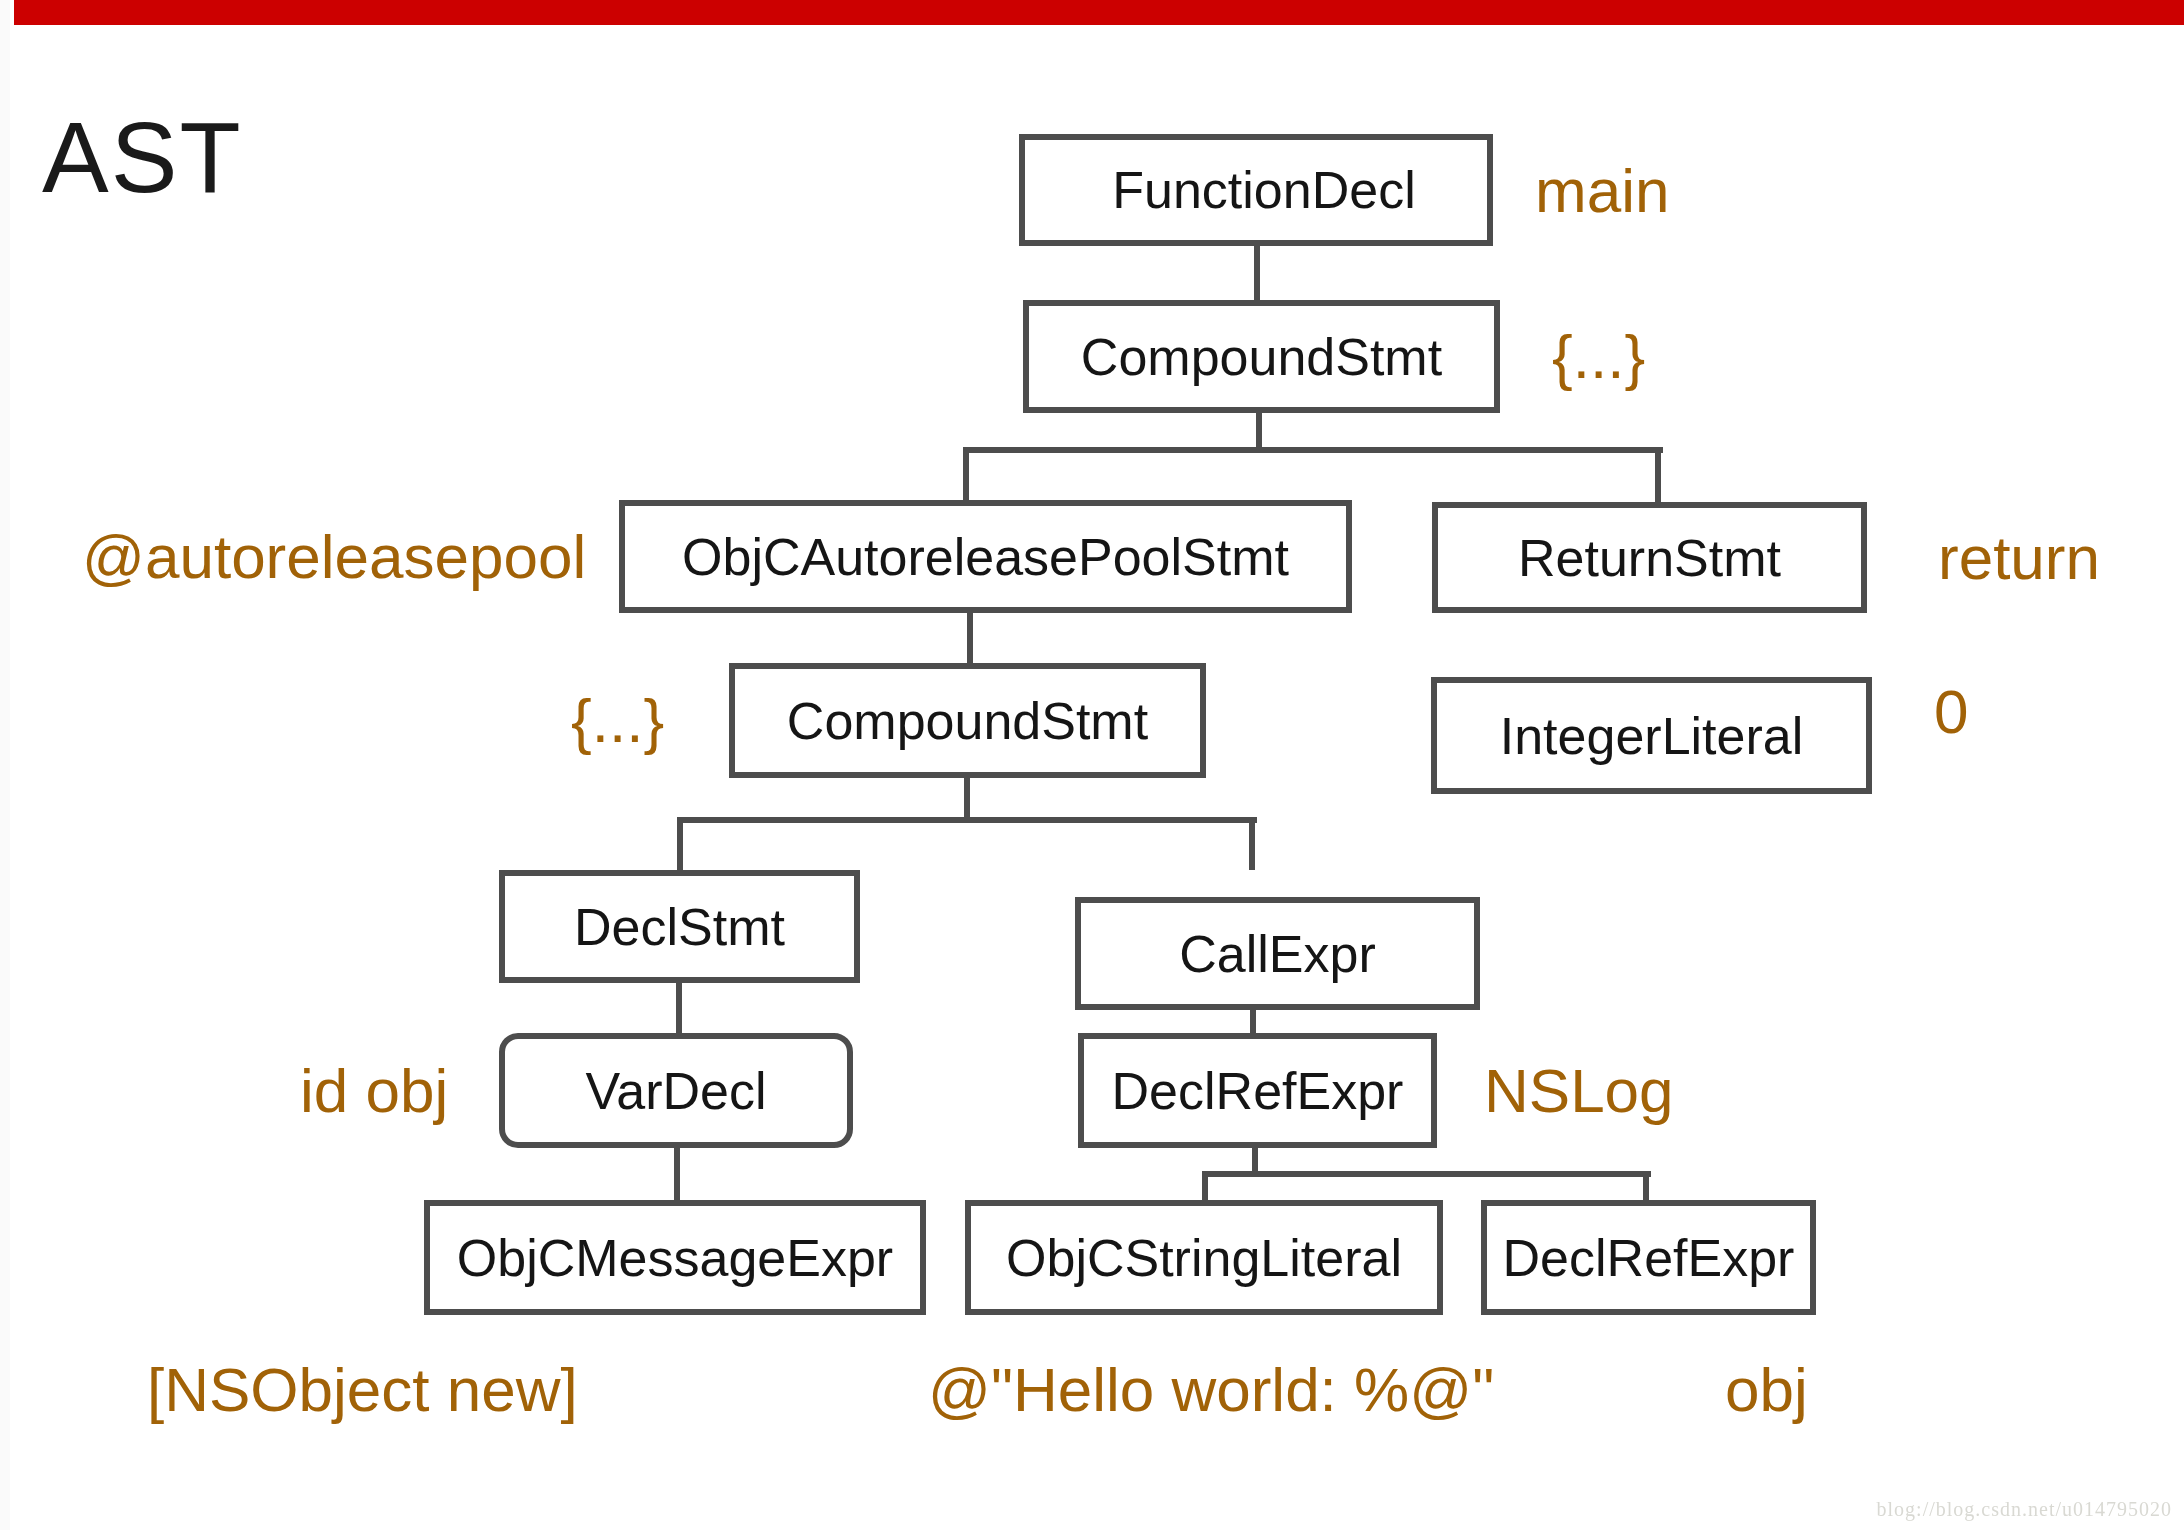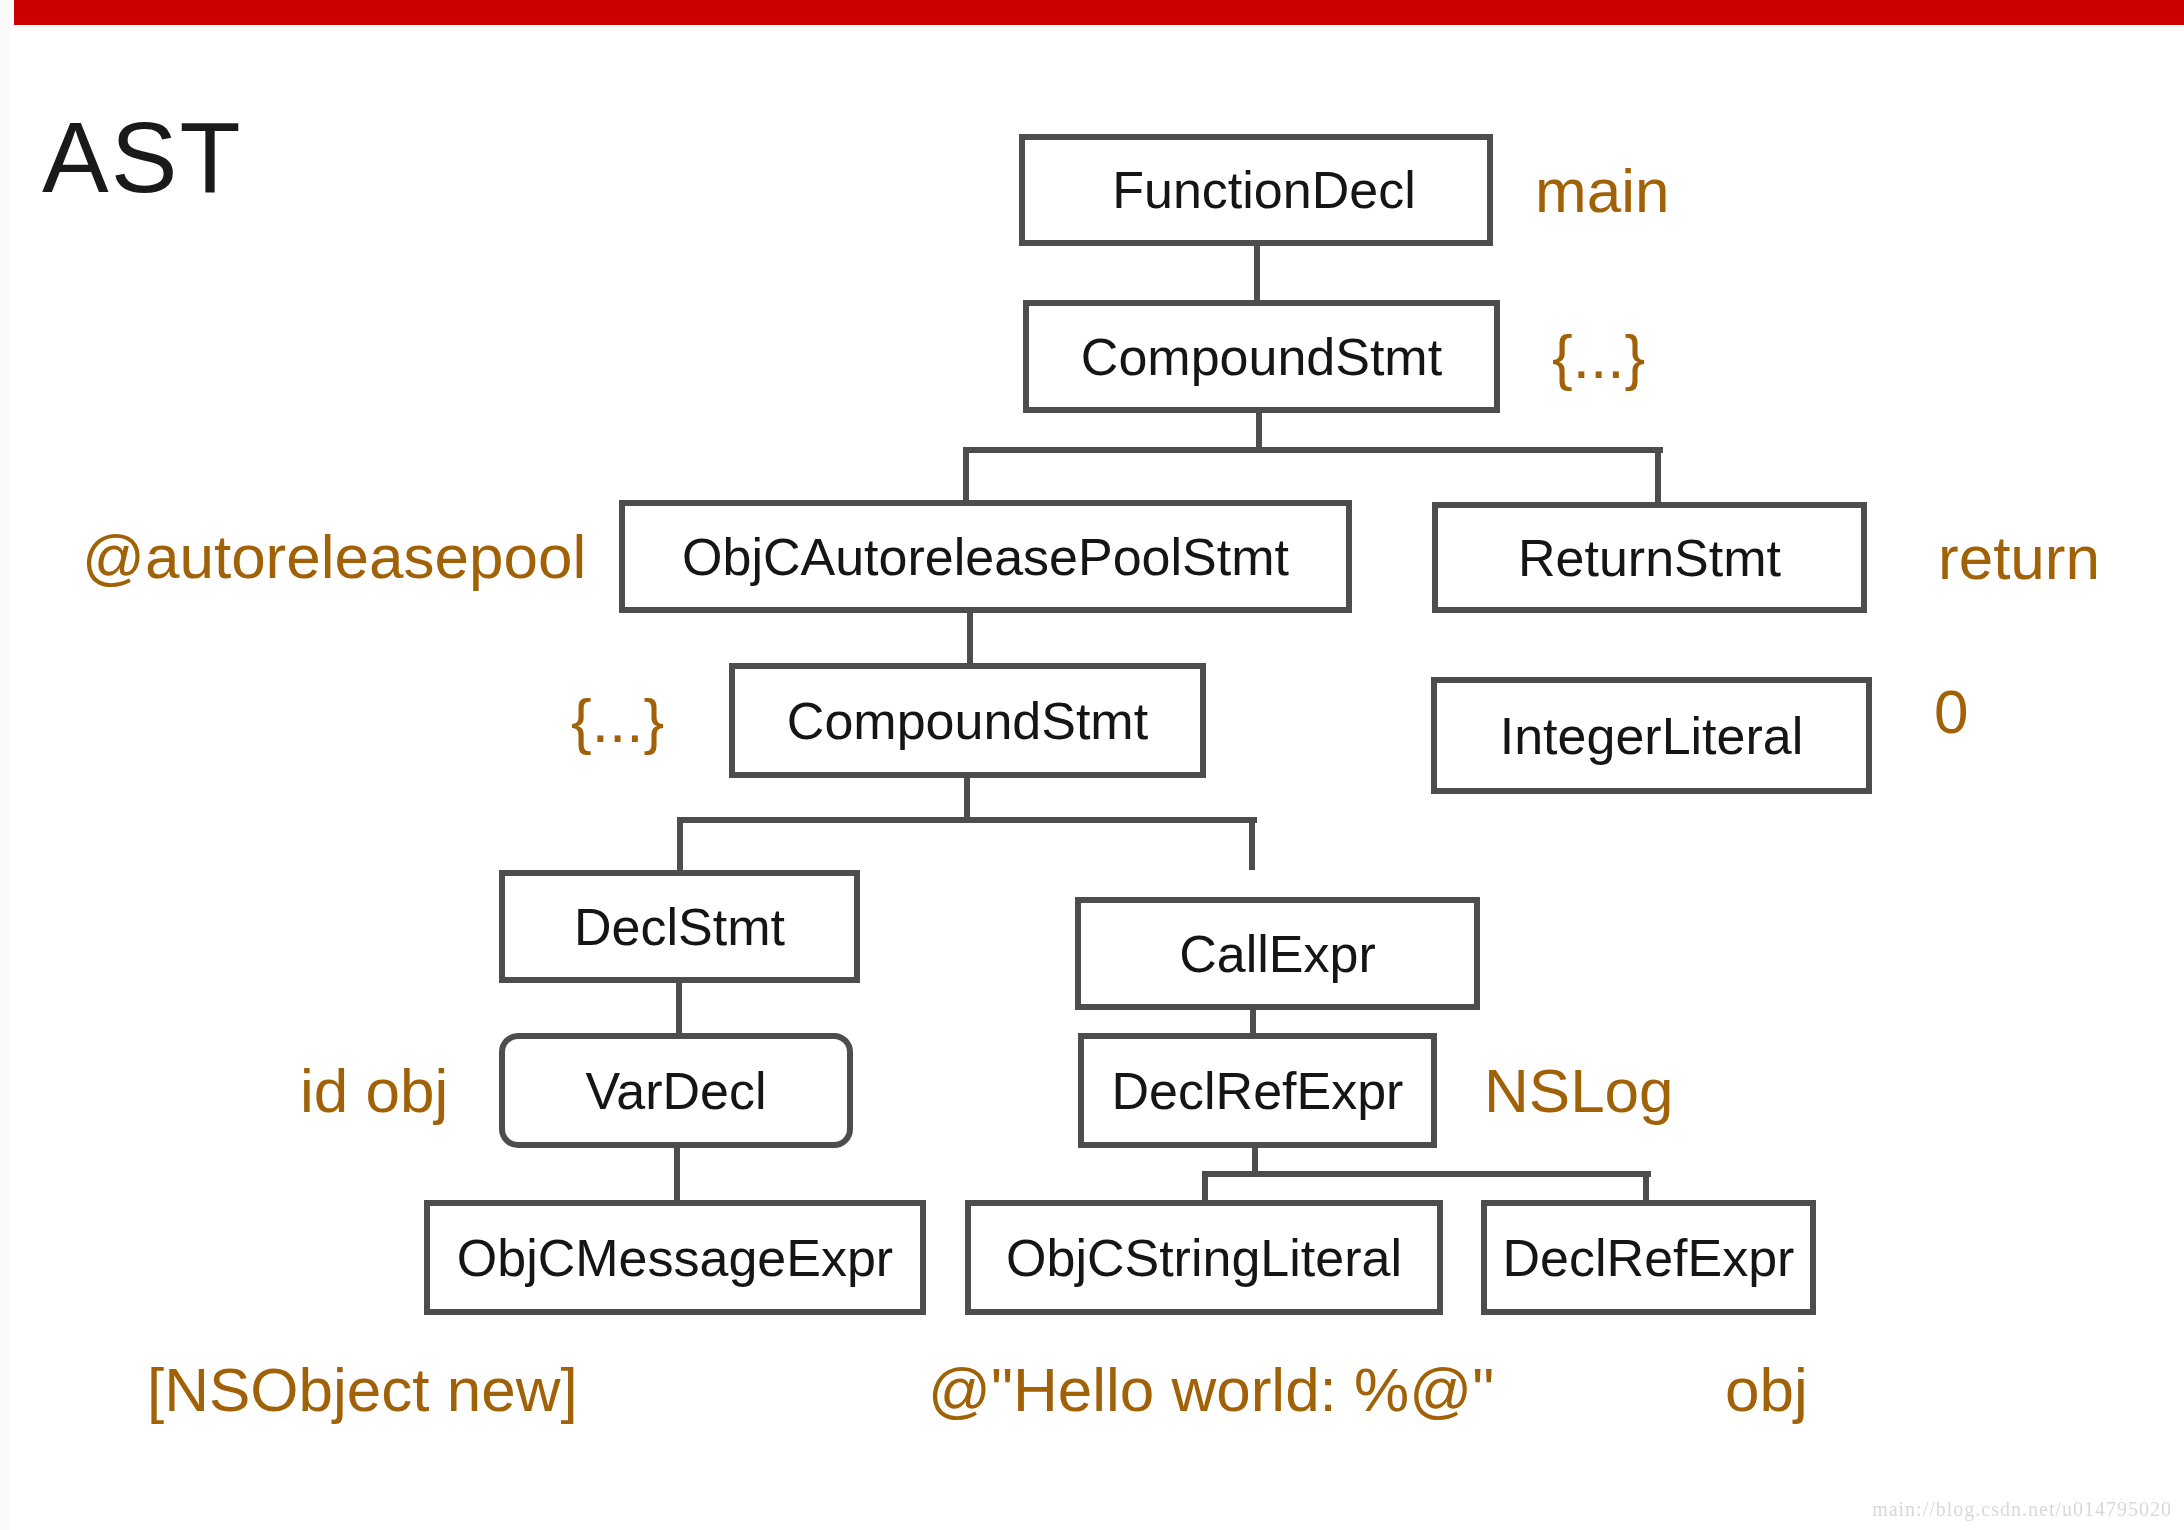--- a/index.html
+++ b/index.html
@@ -66,14 +66,14 @@
   <div class="ann" style="left:82px;top:519px;">@autoreleasepool</div>
   <div class="ann" style="left:1938px;top:520px;">return</div>
   <div class="ann" style="left:571px;top:683px;">{...}</div>
   <div class="ann" style="left:1934px;top:674px;">0</div>
   <div class="ann" style="left:300px;top:1053px;">id obj</div>
   <div class="ann" style="left:1484px;top:1053px;">NSLog</div>
   <div class="ann" style="left:147px;top:1352px;">[NSObject new]</div>
   <div class="ann" style="left:928px;top:1352px;">@"Hello world: %@"</div>
   <div class="ann" style="left:1725px;top:1352px;text-align:center;">obj</div>
 
-  <div class="watermark">main://blog.csdn.net/u014795020</div>
+  <div class="watermark">blog://blog.csdn.net/u014795020</div>
 </div>
 
 </body></html>

